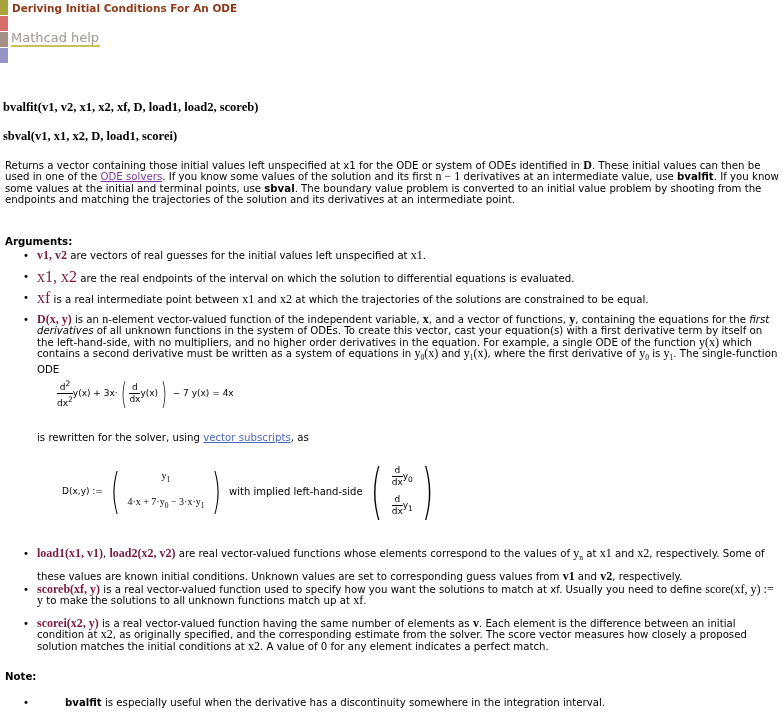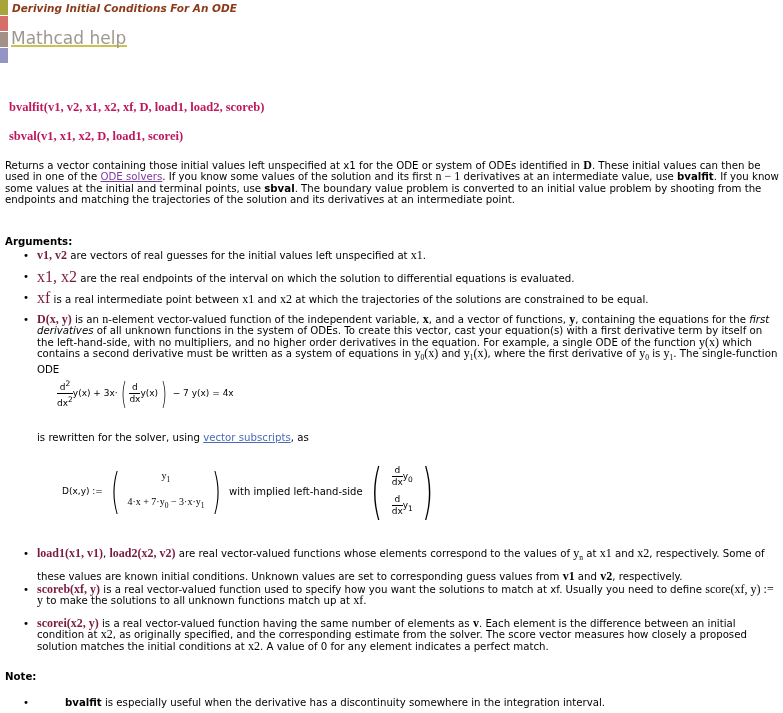--- a/index.html
+++ b/index.html
@@ -5,23 +5,23 @@
   html, body { margin: 0; padding: 0; background: #ffffff; }
   body {
     width: 783px; height: 713px; overflow: hidden; position: relative;
     font-family: "DejaVu Sans", sans-serif; font-size: 10.2px; color: #000;
   }
   .bar { position: absolute; left: 0; width: 8px; }
   .bar.b1 { top: 0; height: 15px; background: #a8a43a; }
   .bar.b2 { top: 16px; height: 15px; background: #d66e6a; }
   .bar.b3 { top: 32px; height: 15px; background: #a39188; }
   .bar.b4 { top: 48px; height: 15px; background: #9595c5; }
-  .title { position: absolute; left: 12px; top: 2px; font-weight: bold; font-size: 10.5px; color: #8b3a1a; white-space: nowrap; font-style: italic; }
-  .help { position: absolute; left: 11px; top: 31px; font-size: 17px; color: #a09890; white-space: nowrap; border-bottom: 2px solid #c8c250; line-height: 14px; padding-right: 1px; }
-  .sig { position: absolute; left: 9px; font-family: "Liberation Serif", serif; font-weight: bold; font-size: 12.5px; color: #be185d; white-space: nowrap; }
+  .title { position: absolute; left: 12px; top: 2px; font-weight: bold; font-size: 10.5px; color: #8b3a1a; white-space: nowrap; }
+  .help { position: absolute; left: 11px; top: 31px; font-size: 13px; color: #a09890; white-space: nowrap; border-bottom: 2px solid #c8c250; line-height: 14px; padding-right: 1px; }
+  .sig { position: absolute; left: 3px; font-family: "Liberation Serif", serif; font-weight: bold; font-size: 12.5px; color: #000000; white-space: nowrap; }
   .p { position: absolute; left: 5px; right: 4px; line-height: 11.3px; }
   .head { position: absolute; left: 5px; font-weight: bold; }
   .li { position: absolute; left: 37px; right: 4px; line-height: 11.3px; }
   .li::before { content: "\2022"; position: absolute; left: -14px; top: 0; }
   .v { font-family: "Liberation Serif", serif; font-size: 16px; color: #7a1a40; }
   .vb { font-family: "Liberation Serif", serif; font-size: 12px; color: #7a1a40; font-weight: bold; }
   .m { font-family: "Liberation Serif", serif; font-size: 12px; }
   .mb { font-family: "Liberation Serif", serif; font-size: 12px; font-weight: bold; }
   a { color: #7a3aa0; text-decoration: underline; }
   a.blue { color: #4a6ab8; }

